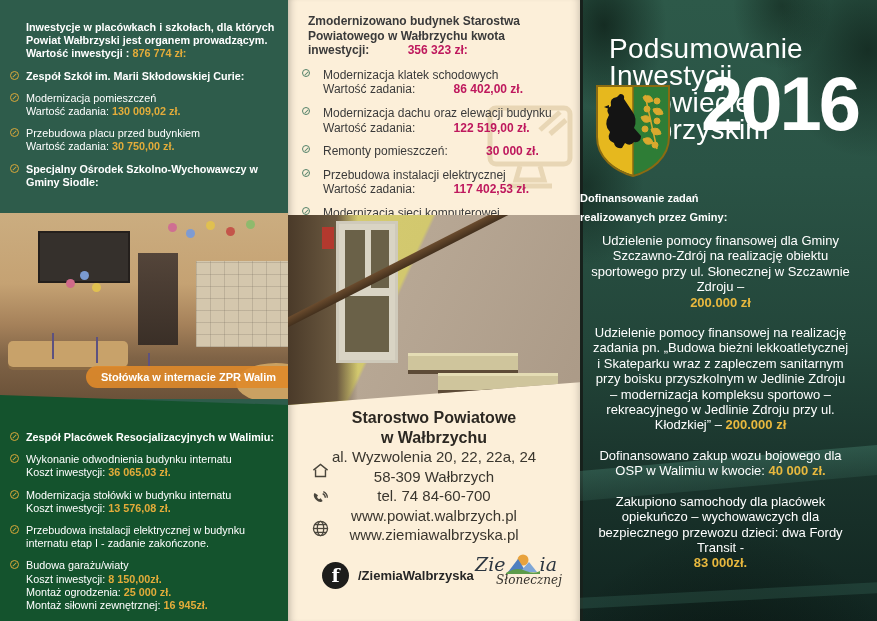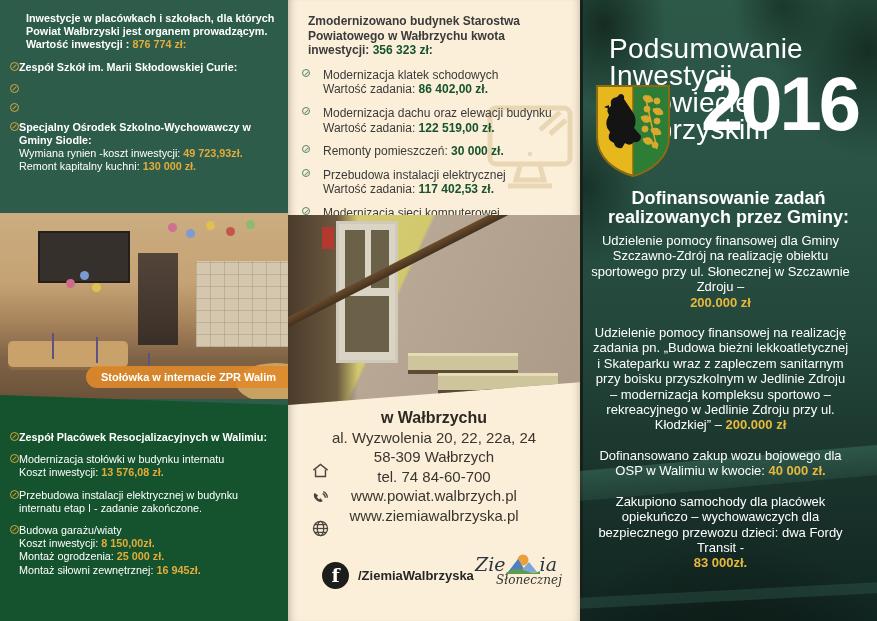--- a/index.html
+++ b/index.html
@@ -13,25 +13,25 @@
     box-shadow:inset 3px 0 0 #17211c;
     background:
       radial-gradient(90px 120px at 8% 4%, rgba(8,20,14,.65), transparent 70%),
       radial-gradient(130px 150px at 97% 8%, rgba(8,20,14,.6), transparent 72%),
       radial-gradient(70px 90px at 68% 1%, rgba(10,24,16,.5), transparent 70%),
       radial-gradient(80px 110px at 2% 30%, rgba(8,20,14,.5), transparent 72%),
       radial-gradient(240px 260px at 50% 118%, rgba(5,12,9,.7), transparent 78%),
       linear-gradient(180deg,#2d5949 0%,#2a5345 28%,#23463a 55%,#1a342c 76%,#112520 100%);}
   
   .lp-block{position:absolute;left:0;right:0;color:#fff;font-size:10.8px;line-height:13.2px;}
-  .lp-top{top:0;height:189px;padding:12px 8px 0 10px;box-sizing:border-box;overflow:hidden;}
+  .lp-top{top:0;height:189px;padding:21px 8px 0 10px;box-sizing:border-box;overflow:hidden;}
   .lp-bottom{top:391px;bottom:0;background:#14532d;padding:40px 8px 0 10px;box-sizing:border-box;
     clip-path:polygon(0 4px,100% 14px,100% 100%,0 100%);}
   .lp-header{margin:0 4px 9px 16px;font-weight:700;}
-  .inv{display:flex;margin-bottom:9px;}
+  .inv{display:flex;gap:7px;margin-bottom:9px;}
   .inv .bullet{flex:none;margin-top:1px;}
   .bullet{display:inline-block;width:9px;height:9px;border-radius:50%;border:1px solid currentColor;box-sizing:border-box;}
   .bullet i{display:block;width:5px;height:1px;background:currentColor;transform:rotate(-45deg);margin:3px auto 0;}
   .panel-left .bullet{color:#d9a83a;}
   .inv .t b{font-weight:700;}
   .panel-left .val{color:#e3ac3a;font-weight:700;}
   .gold{color:#e8b83e;font-weight:700;}
   
   .lp-photo{position:absolute;top:213px;left:0;width:288px;height:186px;overflow:hidden;
     background:linear-gradient(180deg,#cbad80 0%,#c5a273 38%,#a5815a 60%,#7f6346 78%,#6b5239 100%);}
@@ -45,21 +45,21 @@
   .table2{position:absolute;left:236px;top:150px;width:80px;height:40px;border-radius:50%;background:#c9a162;}
   .chair{position:absolute;width:2px;height:26px;background:#5d5280;}
   .lp-caption{position:absolute;right:0;top:153px;padding:5px 12px 5px 15px;border-radius:13px 0 0 13px;
     background:rgba(223,137,42,.9);color:#fff;font-size:11px;font-weight:700;}
   
   .mp-top{position:absolute;top:0;left:0;right:0;height:215px;padding:14px 6px 0 18px;box-sizing:border-box;
     color:#3a3a3a;font-size:12px;line-height:14.6px;overflow:hidden;}
   .mp-header{font-weight:700;margin:0 0 10px 2px;width:250px;position:relative;z-index:1;}
   .panel-mid .bullet{color:#55836a;width:8px;height:8px;}
   .panel-mid .inv{margin-bottom:9px;gap:13px;position:relative;z-index:1;margin-left:-4px;}
-  .panel-mid .val{color:#14532d;font-weight:700;}
+  .panel-mid .val{color:#be185d;font-weight:700;margin-left:35px;}
   .watermark{position:absolute;top:104px;right:6px;opacity:.6;z-index:0;}
   .mp-photo{position:absolute;top:215px;left:0;width:292px;height:190px;overflow:hidden;
     clip-path:polygon(0 0,100% 0,100% 88%,0 100%);
     background:linear-gradient(115deg,#d6cc72 0%,#d2c86e 38%,#b7a794 39%,#ab9a87 100%);}
   .stair-shadow{position:absolute;left:0;top:0;width:70px;height:190px;background:linear-gradient(90deg,#4a3a29,#6b5940 70%,transparent);}
   .window{position:absolute;left:48px;top:6px;width:62px;height:142px;background:#d9d4c4;border:3px solid #cfcabb;box-sizing:border-box;}
   .window i{position:absolute;background:#6a6148;}
   .rail{position:absolute;left:-30px;top:118px;width:300px;height:9px;background:linear-gradient(180deg,#6b4c2e,#43301d);transform:rotate(-27deg);transform-origin:left center;}
   .step{position:absolute;background:#cfc59c;border-top:3px solid #e4dcb4;box-shadow:0 4px 0 #5d4b37;}
   .redsign{position:absolute;left:34px;top:12px;width:12px;height:22px;background:#b3392e;}
@@ -75,21 +75,21 @@
     font-family:"DejaVu Serif",serif;font-style:italic;color:#2c3640;}
   .zw-row{display:flex;align-items:flex-end;justify-content:center;font-size:19px;line-height:20px;}
   .zw-sub{font-size:12px;color:#35322c;margin-top:-1px;padding-left:26px;}
   
   .road-band{position:absolute;left:-12px;right:-12px;pointer-events:none;}
   .rb1{top:458px;height:30px;background:linear-gradient(rgba(88,158,136,.30),rgba(88,158,136,.14));transform:rotate(-5deg);}
   .rb2{top:590px;height:11px;background:rgba(88,158,136,.18);transform:rotate(-3deg);}
   .rp-title{position:absolute;left:29px;top:35px;font-size:28px;font-weight:400;line-height:27px;color:#fff;letter-spacing:.2px;}
   .rp-year{position:absolute;right:19px;top:66px;font-size:76px;font-weight:700;letter-spacing:-3px;line-height:76px;}
   .rp-arms{position:absolute;left:15px;top:85px;}
-  .rp-sub{position:absolute;top:189px;left:0;right:0;text-align:center;font-weight:700;font-size:18px;line-height:19px;}
+  .rp-sub{position:absolute;top:189px;left:0;right:0;text-align:left;font-weight:700;font-size:11px;line-height:19px;}
   .rp-paras{position:absolute;top:233px;left:11px;right:11px;text-align:center;font-size:13px;line-height:15.4px;}
   .rp-paras p{margin:0 16px 15px 0;}
 </style>
 </head>
 <body>
 
 <div id="brochure">
 
   <div class="panel-left">
     <div class="lp-block lp-top">
@@ -103,25 +103,33 @@
               <i></i>
             </span>
             <div class="body">
               <div class="t"><b>Zespół Szkół im. Marii Skłodowskiej Curie:</b></div>
             </div>
           </div>
           <div class="inv">
             <span class="bullet">
               <i></i>
             </span>
-          </div>
-          <div class="inv">
-            <span class="bullet">
-              <i></i>
-            </span>
+            <div class="body">
+              <div class="t"><span>Modernizacja pomieszczeń</span></div>
+              <div class="l"><span>Wartość zadania: </span><b class="val">130 009,02 zł.</b></div>
+            </div>
+          </div>
+          <div class="inv">
+            <span class="bullet">
+              <i></i>
+            </span>
+            <div class="body">
+              <div class="t"><span>Przebudowa placu przed budynkiem</span></div>
+              <div class="l"><span>Wartość zadania: </span><b class="val">30 750,00 zł.</b></div>
+            </div>
           </div>
           <div class="inv">
             <span class="bullet big">
               <i></i>
             </span>
             <div class="body">
               <div class="t"><b>Specjalny Ośrodek Szkolno-Wychowawczy w Gminy Siodle:</b></div>
               <div class="l"><span>Wymiana rynien -koszt inwestycji: </span><b class="val">49 723,93zł.</b></div>
               <div class="l"><span>Remont kapitalny kuchni: </span><b class="val">130 000 zł.</b></div>
             </div>
@@ -157,20 +165,29 @@
             </span>
             <div class="body">
               <div class="t"><b>Zespół Placówek Resocjalizacyjnych w Walimiu:</b></div>
             </div>
           </div>
           <div class="inv">
             <span class="bullet">
               <i></i>
             </span>
             <div class="body">
+              <div class="t"><span>Wykonanie odwodnienia budynku internatu</span></div>
+              <div class="l"><span>Koszt inwestycji: </span><b class="val">36 065,03 zł.</b></div>
+            </div>
+          </div>
+          <div class="inv">
+            <span class="bullet">
+              <i></i>
+            </span>
+            <div class="body">
               <div class="t"><span>Modernizacja stołówki w budynku internatu</span></div>
               <div class="l"><span>Koszt inwestycji: </span><b class="val">13 576,08 zł.</b></div>
             </div>
           </div>
           <div class="inv">
             <span class="bullet">
               <i></i>
             </span>
             <div class="body">
               <div class="t"><span>Przebudowa instalacji elektrycznej w budynku internatu etap I - zadanie zakończone.</span></div>
@@ -260,20 +277,21 @@
         <i style="left:32px;top:6px;width:18px;height:58px;"></i>
         <i style="left:6px;top:72px;width:44px;height:56px;"></i>
       </div>
       <div class="step" style="left:120px;top:138px;width:110px;height:14px;"></div>
       <div class="step" style="left:150px;top:158px;width:120px;height:14px;"></div>
       <div class="step" style="left:180px;top:178px;width:112px;height:12px;"></div>
       <div class="rail"></div>
     </div>
 
     <div class="mp-contact">
+      <div class="nm">Starostwo Powiatowe</div>
       <div class="nm">w Wałbrzychu</div>
       <div>al. Wyzwolenia 20, 22, 22a, 24</div>
       <div>58-309 Wałbrzych</div>
       <div>tel. 74 84-60-700</div>
       <div>www.powiat.walbrzych.pl</div>
       <div>www.ziemiawalbrzyska.pl</div>
     </div>
 
     <div class="c-icons">
       <svg width="17" height="15" viewBox="0 0 24 21" fill="none" stroke="#4a463c" stroke-width="2">

